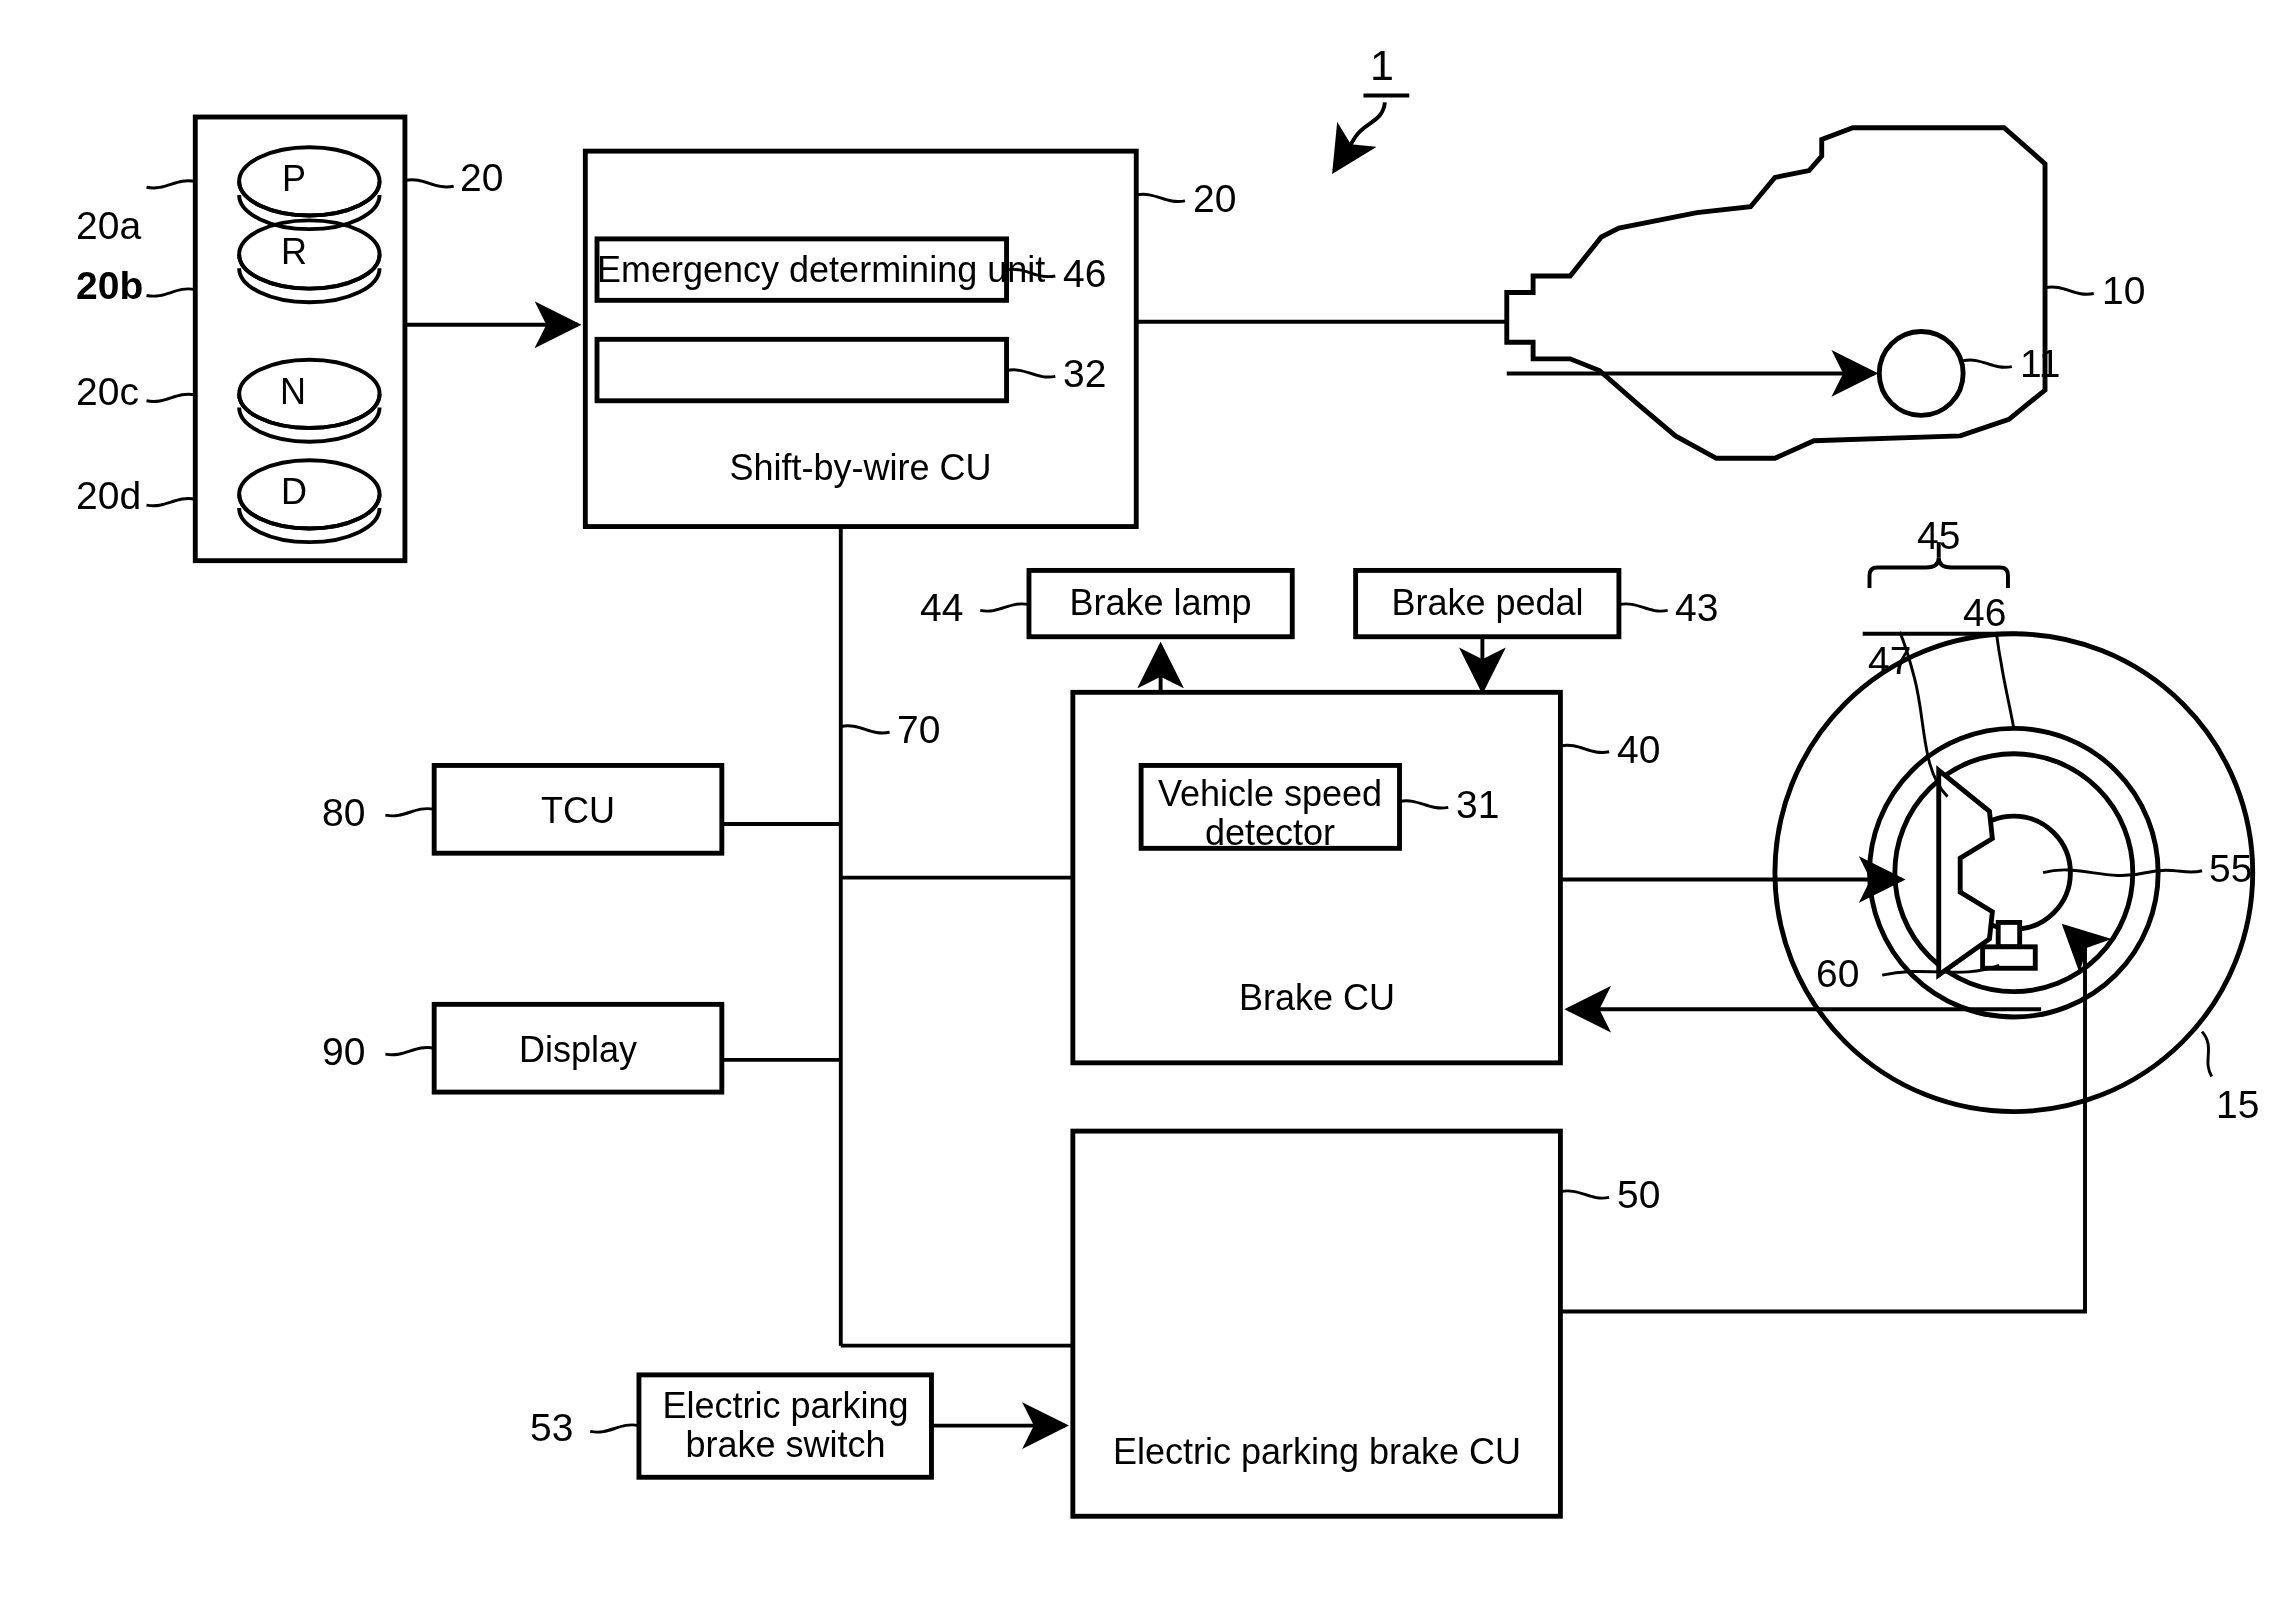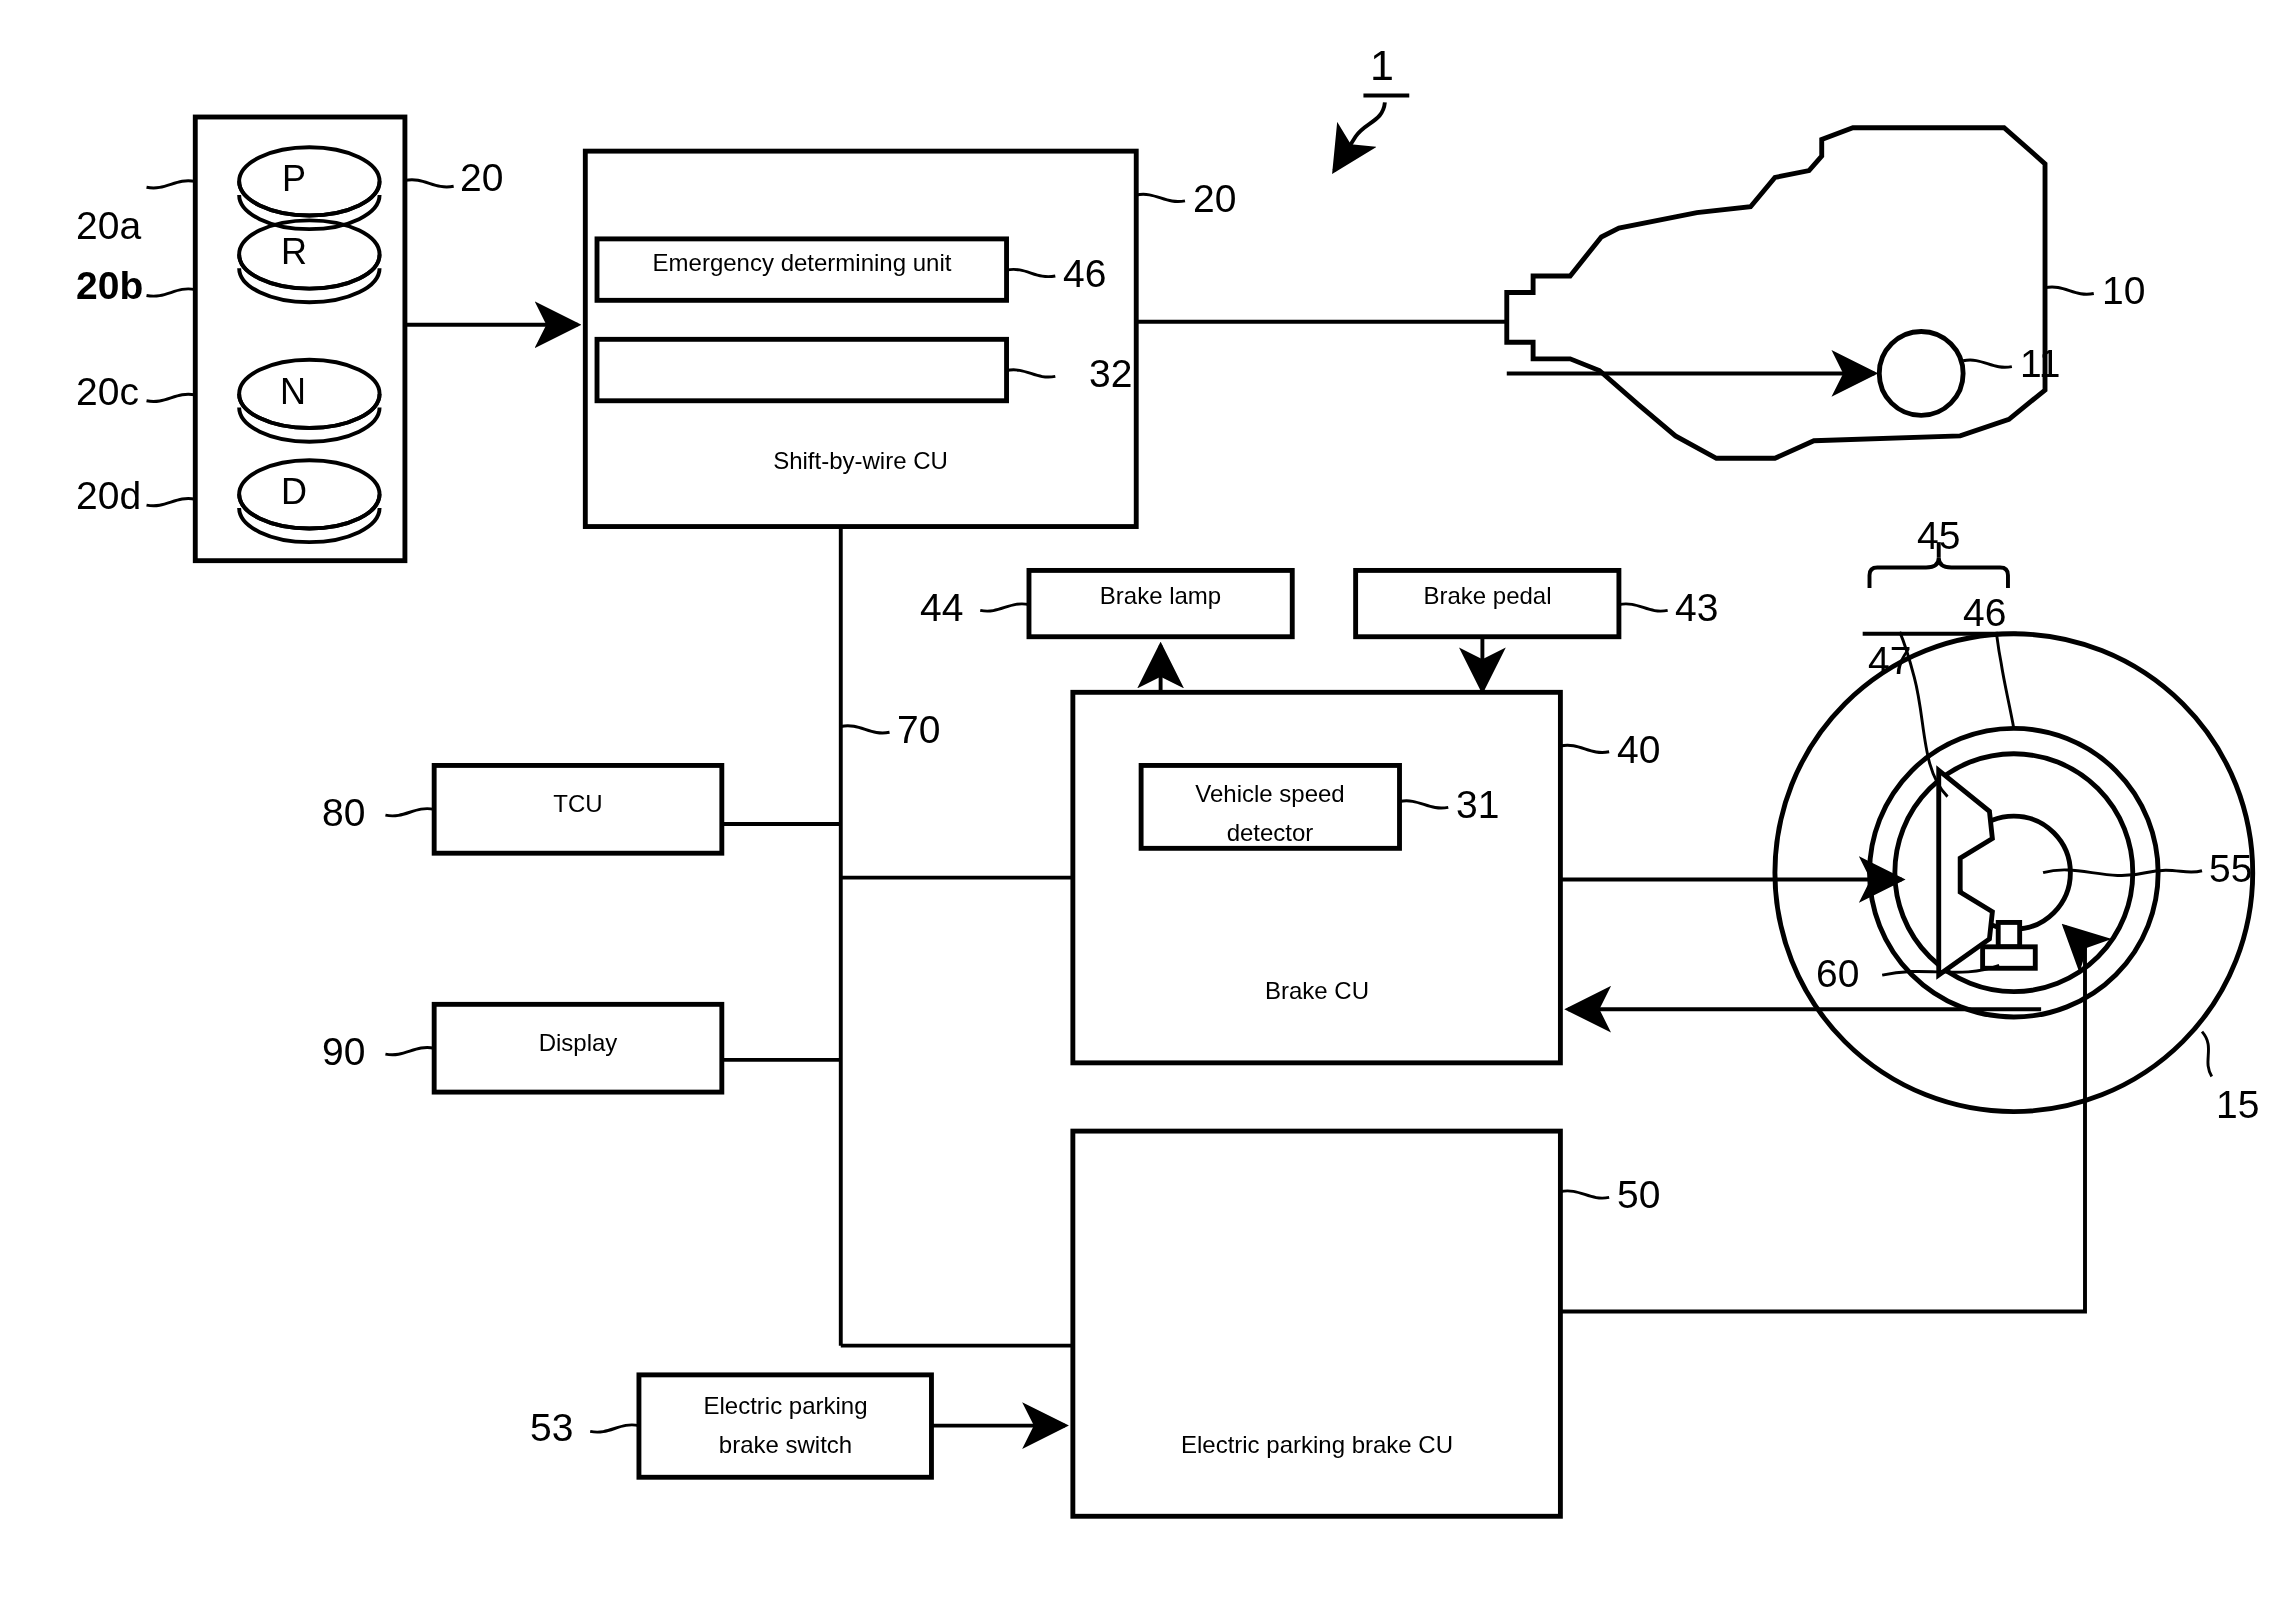--- a/index.html
+++ b/index.html
@@ -1,21 +1,21 @@
 <!DOCTYPE html>
 <html><head>
 <meta charset="utf-8">
 <style>
   html,body{margin:0;padding:0;background:#ffffff;}
   body{width:2291px;height:1605px;font-family:"Liberation Sans",sans-serif;color:#000;}
   #stage{position:relative;width:2291px;height:1605px;overflow:hidden;background:#fff;}
   svg.layer{position:absolute;left:0;top:0;width:2291px;height:1605px;}
   .lbl{position:absolute;font-family:"Liberation Sans",sans-serif;color:#000;white-space:pre;}
   .ref{font-size:39px;}
-  .boxtxt{font-size:24px;text-align:center;}
+  .boxtxt{font-size:36px;text-align:center;}
   .btntxt{font-size:36px;}
 </style>
 </head>
 <body>
 
 <div id="stage">
 
   <svg class="layer" viewBox="0 0 2349 1646">
     <defs>
       <marker id="arrow" viewBox="0 0 12 12" refX="11" refY="6" markerWidth="12" markerHeight="12" orient="auto-start-reverse">
@@ -172,21 +172,21 @@
   <div class="lbl btntxt" style="left:282px;top:158px;">P</div>
   <div class="lbl btntxt" style="left:281px;top:231px;">R</div>
   <div class="lbl btntxt" style="left:280px;top:371px;">N</div>
   <div class="lbl btntxt" style="left:281px;top:471px;">D</div>
 
   <div class="lbl" style="left:1370px;top:41px;font-size:43px;">1</div>
 
   <div class="lbl boxtxt" style="left:597px;top:249px;width:410px;">Emergency determining unit</div>
   <div class="lbl boxtxt" style="left:585px;top:447px;width:551px;">Shift-by-wire CU</div>
   <div class="lbl ref" style="left:1063px;top:252px;">46</div>
-  <div class="lbl ref" style="left:1063px;top:352px;margin-left:26px;">32</div>
+  <div class="lbl ref" style="left:1063px;top:352px;">32</div>
   <div class="lbl ref" style="left:1193px;top:177px;">20</div>
 
   <div class="lbl ref" style="left:2102px;top:269px;">10</div>
   <div class="lbl ref" style="left:2020px;top:342px;">11</div>
 
   <div class="lbl boxtxt" style="left:1029px;top:582px;width:263px;">Brake lamp</div>
   <div class="lbl boxtxt" style="left:1356px;top:582px;width:263px;">Brake pedal</div>
   <div class="lbl ref" style="left:920px;top:586px;">44</div>
   <div class="lbl ref" style="left:1675px;top:586px;">43</div>
 

